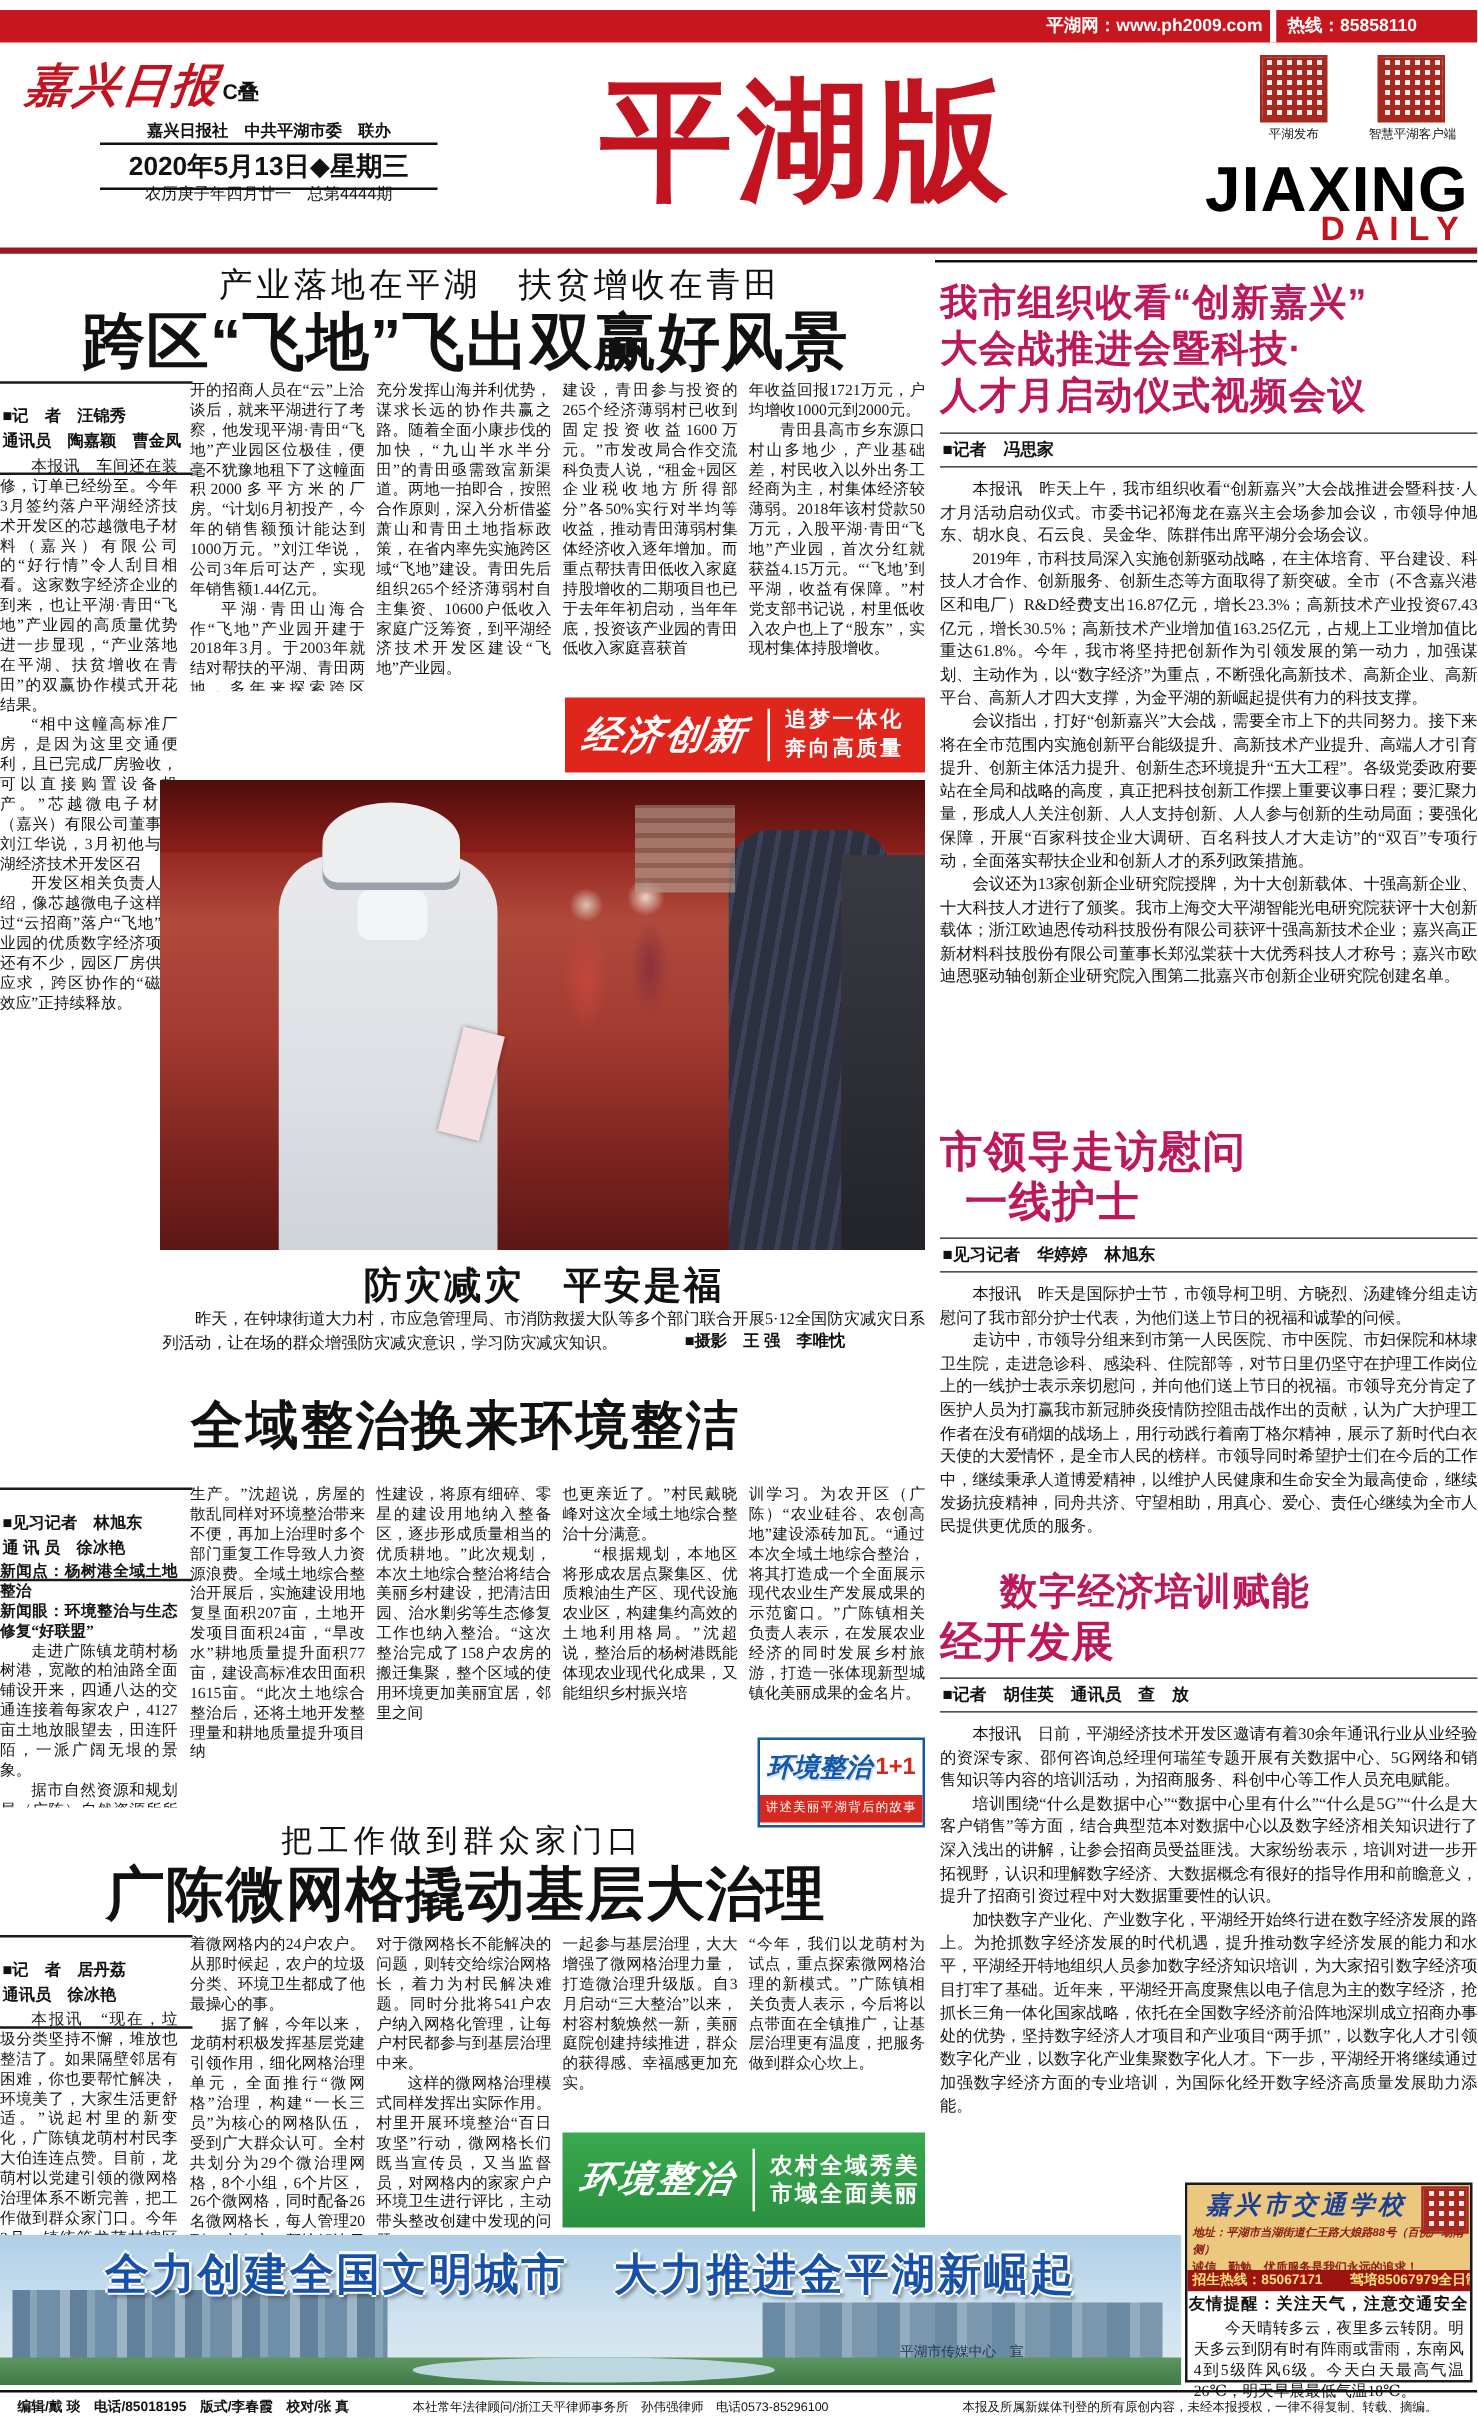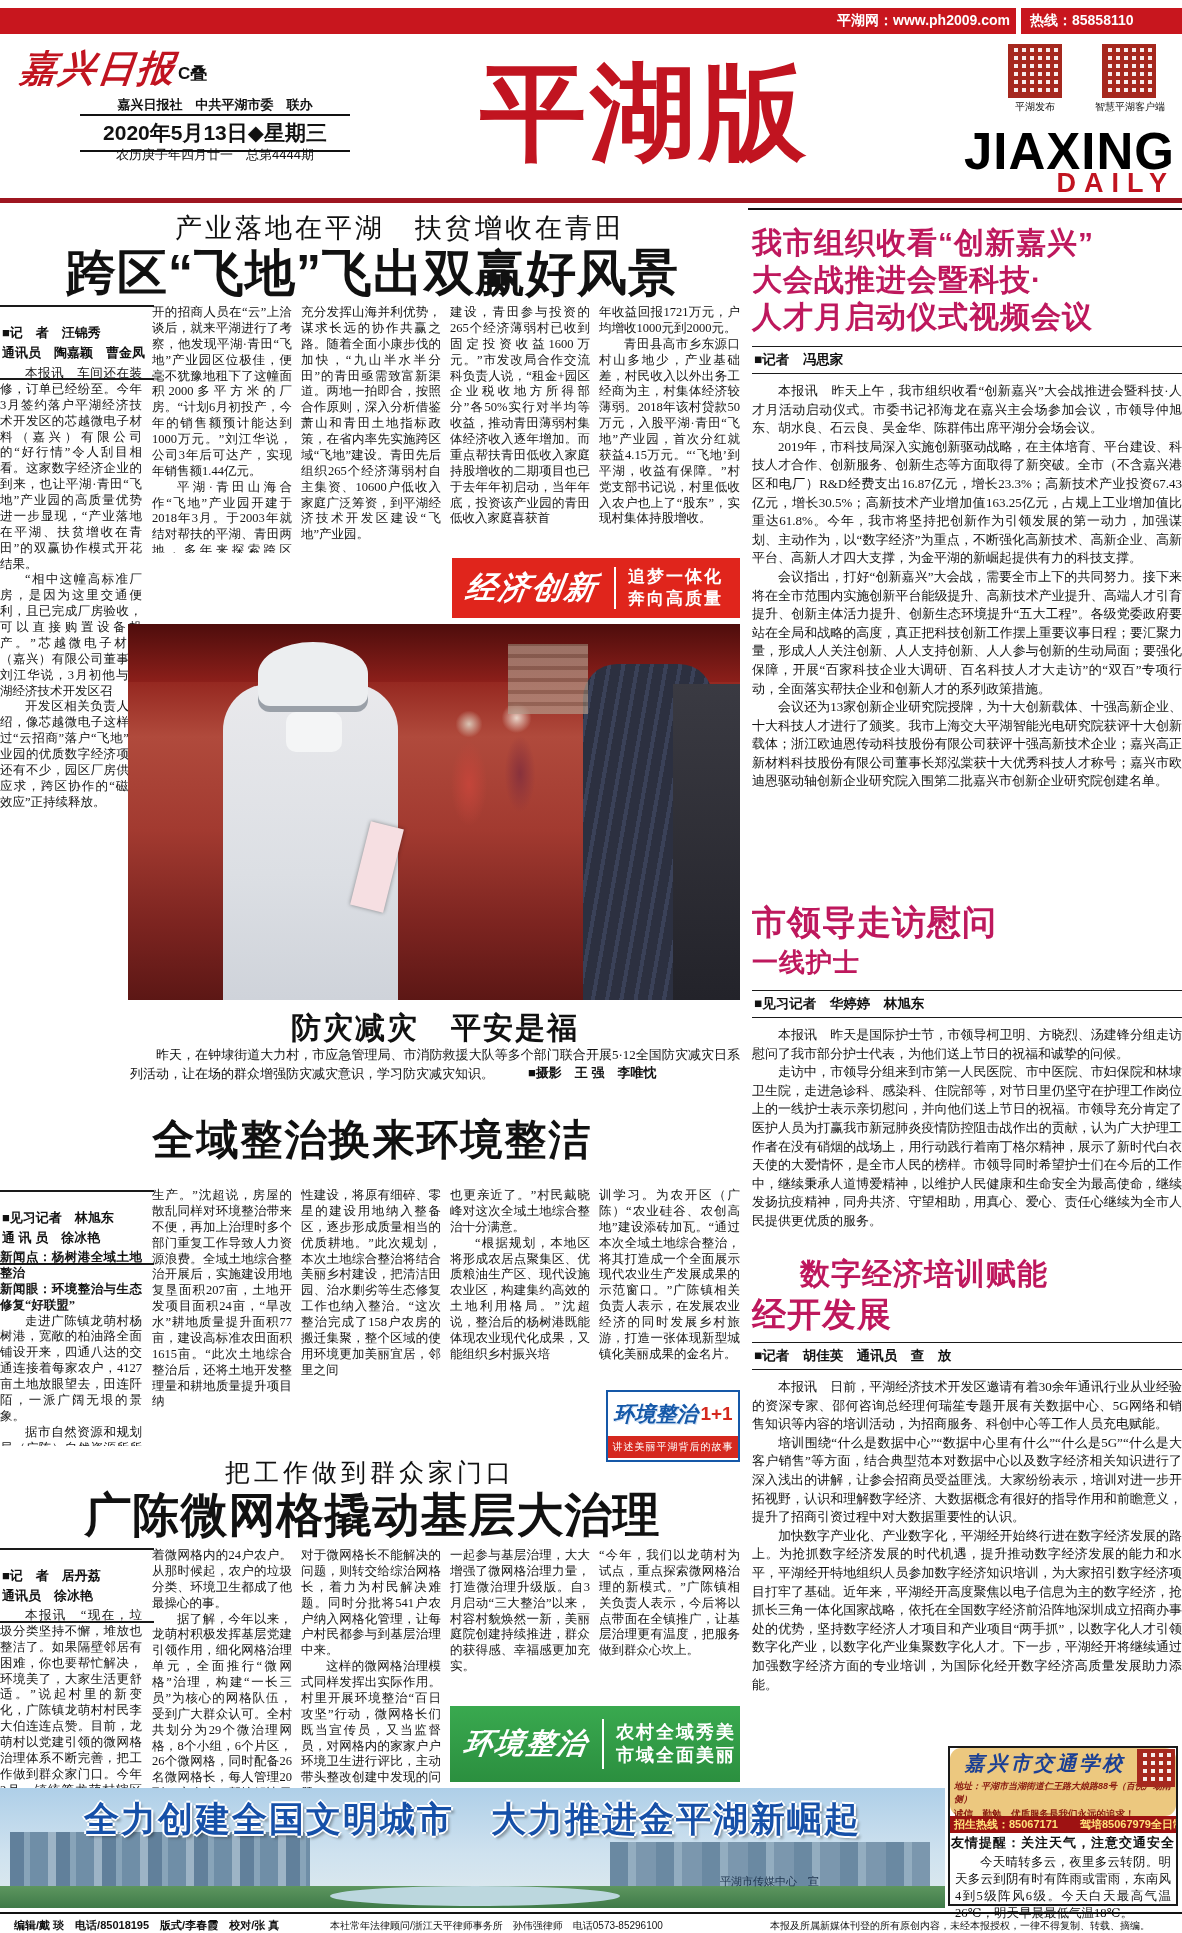--- a/index.html
+++ b/index.html
@@ -100,21 +100,21 @@
     <div class="abs" style="left:290px;top:70px;width:170px;height:200px;background:
          radial-gradient(ellipse 26px 60px at 30% 45%,#c4453a 0%,transparent 70%),
          radial-gradient(ellipse 22px 55px at 60% 40%,#88323c 0%,transparent 70%),
          radial-gradient(ellipse 20px 20px at 58% 12%,#e8d4c8 0%,transparent 75%),
          radial-gradient(ellipse 18px 18px at 30% 15%,#d9c4b4 0%,transparent 75%);"></div>
     <div class="abs" style="left:380px;top:20px;width:80px;height:70px;background:repeating-linear-gradient(0deg,#b39a8a 0 8px,#8f7666 8px 12px);opacity:.7;"></div>
   </div>
 
   <div class="abs ctr" style="left:130px;top:1008px;width:610px;font-size:30px;font-weight:bold;letter-spacing:2px;">防灾减灾　平安是福</div>
   <div class="abs serif jt" style="left:130px;top:1046px;width:610px;font-size:13px;line-height:1.45;text-indent:2em;">昨天，在钟埭街道大力村，市应急管理局、市消防救援大队等多个部门联合开展5·12全国防灾减灾日系列活动，让在场的群众增强防灾减灾意识，学习防灾减灾知识。</div>
-  <div class="abs" style="left:528px;top:1064px;width:200px;text-align:left;font-size:13px;font-weight:bold;background:#fff;">■摄影　王 强　李唯忱</div>
+  <div class="abs" style="left:512px;top:1064px;width:200px;text-align:center;font-size:13px;font-weight:bold;background:#fff;">■摄影　王 强　李唯忱</div>
 
   <div class="abs ctr" style="left:0;top:1112px;width:745px;font-size:42px;font-weight:bold;letter-spacing:2px;">全域整治换来环境整洁</div>
 
   <div class="abs bylinebox" style="left:0;top:1190px;width:150px;">
     <div>■见习记者　林旭东</div>
     <div>通 讯 员　徐冰艳</div>
   </div>
   <div class="abs col" style="left:0;top:1250px;width:142px;height:196px;overflow:hidden;">
     <p class="noind" style="font-weight:bold;">新闻点：杨树港全域土地整治</p>
     <p class="noind" style="font-weight:bold;">新闻眼：环境整治与生态修复“好联盟”</p>
@@ -187,41 +187,41 @@
   <div class="abs rbyline" style="left:752px;top:346px;width:428px;">■记者　冯思家</div>
   <div class="abs rbody" style="left:752px;top:382px;width:430px;height:508px;overflow:hidden;">
     <p>本报讯　昨天上午，我市组织收看“创新嘉兴”大会战推进会暨科技·人才月活动启动仪式。市委书记祁海龙在嘉兴主会场参加会议，市领导仲旭东、胡水良、石云良、吴金华、陈群伟出席平湖分会场会议。</p>
     <p>2019年，市科技局深入实施创新驱动战略，在主体培育、平台建设、科技人才合作、创新服务、创新生态等方面取得了新突破。全市（不含嘉兴港区和电厂）R&amp;D经费支出16.87亿元，增长23.3%；高新技术产业投资67.43亿元，增长30.5%；高新技术产业增加值163.25亿元，占规上工业增加值比重达61.8%。今年，我市将坚持把创新作为引领发展的第一动力，加强谋划、主动作为，以“数字经济”为重点，不断强化高新技术、高新企业、高新平台、高新人才四大支撑，为金平湖的新崛起提供有力的科技支撑。</p>
     <p>会议指出，打好“创新嘉兴”大会战，需要全市上下的共同努力。接下来将在全市范围内实施创新平台能级提升、高新技术产业提升、高端人才引育提升、创新主体活力提升、创新生态环境提升“五大工程”。各级党委政府要站在全局和战略的高度，真正把科技创新工作摆上重要议事日程；要汇聚力量，形成人人关注创新、人人支持创新、人人参与创新的生动局面；要强化保障，开展“百家科技企业大调研、百名科技人才大走访”的“双百”专项行动，全面落实帮扶企业和创新人才的系列政策措施。</p>
     <p>会议还为13家创新企业研究院授牌，为十大创新载体、十强高新企业、十大科技人才进行了颁奖。我市上海交大平湖智能光电研究院获评十大创新载体；浙江欧迪恩传动科技股份有限公司获评十强高新技术企业；嘉兴高正新材料科技股份有限公司董事长郑泓棠获十大优秀科技人才称号；嘉兴市欧迪恩驱动轴创新企业研究院入围第二批嘉兴市创新企业研究院创建名单。</p>
   </div>
 
   <div class="abs" style="left:752px;top:902px;width:430px;">
     <div class="rheadline" style="font-size:34px;line-height:40px;">市领导走访慰问</div>
-    <div class="rheadline" style="font-size:26px;line-height:40px;">一线护士</div>
+    <div class="rheadline" style="font-size:34px;line-height:40px;margin-left:20px;">一线护士</div>
   </div>
   <div class="abs rbyline" style="left:752px;top:990px;width:428px;">■见习记者　华婷婷　林旭东</div>
   <div class="abs rbody" style="left:752px;top:1026px;width:430px;height:218px;overflow:hidden;">
     <p>本报讯　昨天是国际护士节，市领导柯卫明、方晓烈、汤建锋分组走访慰问了我市部分护士代表，为他们送上节日的祝福和诚挚的问候。</p>
     <p>走访中，市领导分组来到市第一人民医院、市中医院、市妇保院和林埭卫生院，走进急诊科、感染科、住院部等，对节日里仍坚守在护理工作岗位上的一线护士表示亲切慰问，并向他们送上节日的祝福。市领导充分肯定了医护人员为打赢我市新冠肺炎疫情防控阻击战作出的贡献，认为广大护理工作者在没有硝烟的战场上，用行动践行着南丁格尔精神，展示了新时代白衣天使的大爱情怀，是全市人民的榜样。市领导同时希望护士们在今后的工作中，继续秉承人道博爱精神，以维护人民健康和生命安全为最高使命，继续发扬抗疫精神，同舟共济、守望相助，用真心、爱心、责任心继续为全市人民提供更优质的服务。</p>
   </div>
 
   <div class="abs" style="left:752px;top:1254px;width:430px;">
     <div class="rheadline" style="font-size:30px;line-height:40px;margin-left:48px;">数字经济培训赋能</div>
     <div class="rheadline" style="font-size:34px;line-height:40px;">经开发展</div>
   </div>
   <div class="abs rbyline" style="left:752px;top:1342px;width:428px;">■记者　胡佳英　通讯员　查　放</div>
   <div class="abs rbody" style="left:752px;top:1378px;width:430px;height:358px;overflow:hidden;">
     <p>本报讯　日前，平湖经济技术开发区邀请有着30余年通讯行业从业经验的资深专家、邵何咨询总经理何瑞笙专题开展有关数据中心、5G网络和销售知识等内容的培训活动，为招商服务、科创中心等工作人员充电赋能。</p>
     <p>培训围绕“什么是数据中心”“数据中心里有什么”“什么是5G”“什么是大客户销售”等方面，结合典型范本对数据中心以及数字经济相关知识进行了深入浅出的讲解，让参会招商员受益匪浅。大家纷纷表示，培训对进一步开拓视野，认识和理解数字经济、大数据概念有很好的指导作用和前瞻意义，提升了招商引资过程中对大数据重要性的认识。</p>
     <p>加快数字产业化、产业数字化，平湖经开始终行进在数字经济发展的路上。为抢抓数字经济发展的时代机遇，提升推动数字经济发展的能力和水平，平湖经开特地组织人员参加数字经济知识培训，为大家招引数字经济项目打牢了基础。近年来，平湖经开高度聚焦以电子信息为主的数字经济，抢抓长三角一体化国家战略，依托在全国数字经济前沿阵地深圳成立招商办事处的优势，坚持数字经济人才项目和产业项目“两手抓”，以数字化人才引领数字化产业，以数字化产业集聚数字化人才。下一步，平湖经开将继续通过加强数字经济方面的专业培训，为国际化经开数字经济高质量发展助力添能。</p>
   </div>
 
   <div class="abs" style="left:948px;top:1746px;width:230px;height:160px;border:2px solid #1a1a1a;box-sizing:border-box;background:#fff;">
-    <div style="position:relative;background:#ecc87f;height:68px;padding:2px 4px;box-sizing:border-box;border-radius:11px;">
+    <div style="position:relative;background:#ecc87f;height:68px;padding:2px 4px;box-sizing:border-box;">
       <div class="serif" style="color:#1b3f94;font-size:20px;font-weight:bold;font-style:italic;letter-spacing:3px;text-align:center;margin-right:36px;">嘉兴市交通学校</div>
       <div class="qr abs" style="right:3px;top:3px;width:34px;height:34px;"></div>
       <div style="color:#8a1a10;font-size:9px;font-weight:bold;margin-top:3px;font-style:italic;">地址：平湖市当湖街道仁王路大娘路88号（百悦广场南侧）</div>
       <div style="color:#8a1a10;font-size:9.5px;font-weight:bold;margin-top:2px;">诚信、勤勉、优质服务是我们永远的追求！</div>
     </div>
     <div style="background:#9e1212;color:#ffe27a;font-size:11px;font-weight:bold;line-height:17px;height:17px;padding-left:4px;white-space:nowrap;overflow:hidden;">招生热线：85067171　　驾培85067979全日制</div>
     <div style="font-size:13px;font-weight:bold;text-align:center;letter-spacing:1px;line-height:20px;">友情提醒：关注天气，注意交通安全</div>
     <div class="serif jt" style="font-size:12.5px;line-height:1.35;padding:1px 5px;text-indent:2em;">今天晴转多云，夜里多云转阴。明天多云到阴有时有阵雨或雷雨，东南风4到5级阵风6级。今天白天最高气温26℃，明天早晨最低气温18℃。</div>
   </div>
 

